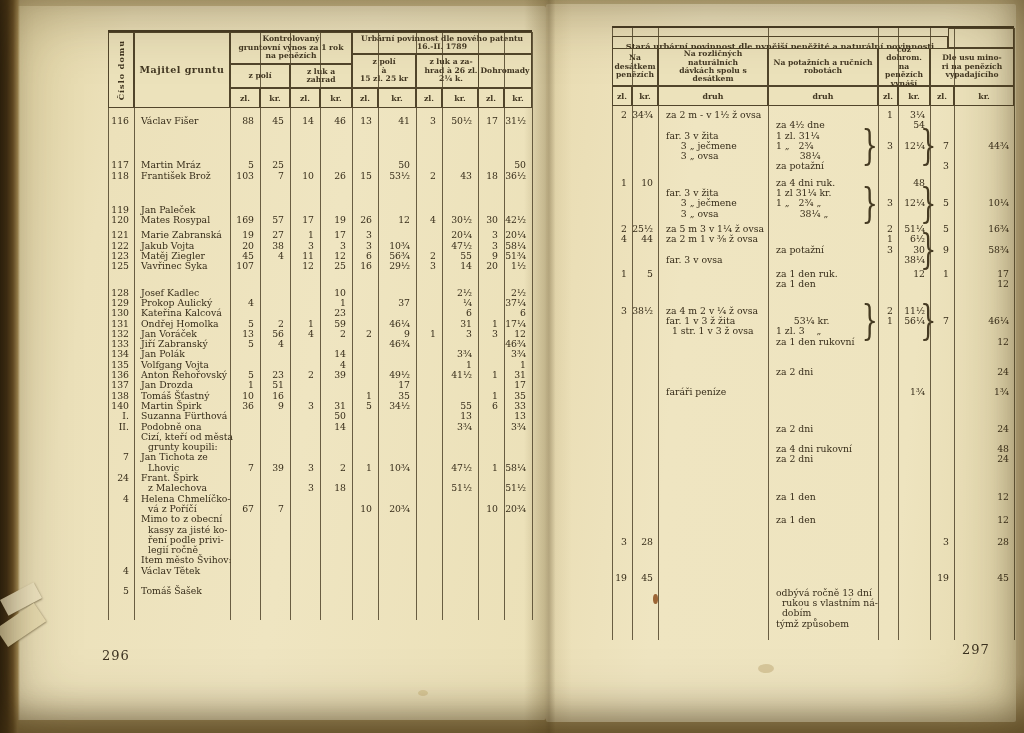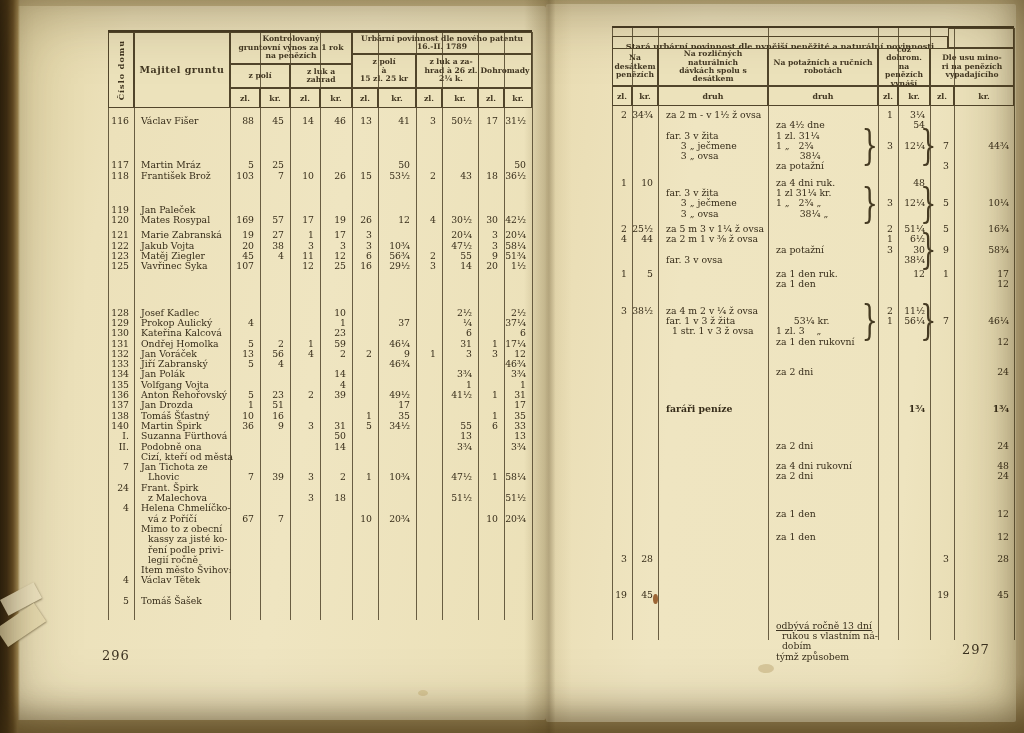--- a/index.html
+++ b/index.html
@@ -232,21 +232,21 @@
           <div class="lc val"></div>
           <div class="lc val">12</div>
           <div class="lc val">25</div>
           <div class="lc val">16</div>
           <div class="lc val">29¹⁄₂</div>
           <div class="lc val">3</div>
           <div class="lc val">14</div>
           <div class="lc val">20</div>
           <div class="lc val">1¹⁄₂</div>
         </div>
-        <div class="lrow" style="margin-top: 36px;">
+        <div class="lrow" style="margin-top: 16px;">
           <div class="lc num">128</div>
           <div class="lc name">Josef Kadlec</div>
           <div class="lc val"></div>
           <div class="lc val"></div>
           <div class="lc val"></div>
           <div class="lc val">10</div>
           <div class="lc val"></div>
           <div class="lc val"></div>
           <div class="lc val"></div>
           <div class="lc val">2¹⁄₂</div>
@@ -431,20 +431,34 @@
           <div class="lc val"></div>
           <div class="lc val"></div>
           <div class="lc val"></div>
           <div class="lc val">3³⁄₄</div>
           <div class="lc val"></div>
           <div class="lc val">3³⁄₄</div>
         </div>
         <div class="lrow">
           <div class="lc num"></div>
           <div class="lc name">Cizí, kteří od města</div>
+          <div class="lc val"></div>
+          <div class="lc val"></div>
+          <div class="lc val"></div>
+          <div class="lc val"></div>
+          <div class="lc val"></div>
+          <div class="lc val"></div>
+          <div class="lc val"></div>
+          <div class="lc val"></div>
+          <div class="lc val"></div>
+          <div class="lc val"></div>
+        </div>
+        <div class="lrow">
+          <div class="lc num"></div>
+          <div class="lc name ind">grunty koupili:</div>
           <div class="lc val"></div>
           <div class="lc val"></div>
           <div class="lc val"></div>
           <div class="lc val"></div>
           <div class="lc val"></div>
           <div class="lc val"></div>
           <div class="lc val"></div>
           <div class="lc val"></div>
           <div class="lc val"></div>
           <div class="lc val"></div>
@@ -880,21 +894,21 @@
         <div class="rrow" style="margin-top: 20px;">
           <div class="rc val"></div>
           <div class="rc val"></div>
           <div class="rc txt"></div>
           <div class="rc txt">za 2 dni</div>
           <div class="rc val"></div>
           <div class="rc val"></div>
           <div class="rc val"></div>
           <div class="rc val">24</div>
         </div>
-        <div class="rrow" style="margin-top: 27px; font-weight: bold;">
+        <div class="rrow" style="margin-top: 10px;">
           <div class="rc val"></div>
           <div class="rc val"></div>
           <div class="rc txt">faráři peníze</div>
           <div class="rc txt"></div>
           <div class="rc val"></div>
           <div class="rc val">1³⁄₄</div>
           <div class="rc val"></div>
           <div class="rc val">1³⁄₄</div>
         </div>
         <div class="rrow" style="margin-top: 26px;">
@@ -960,21 +974,21 @@
         <div class="rrow" style="margin-top: 26px;">
           <div class="rc val">19</div>
           <div class="rc val">45</div>
           <div class="rc txt"></div>
           <div class="rc txt"></div>
           <div class="rc val"></div>
           <div class="rc val"></div>
           <div class="rc val">19</div>
           <div class="rc val">45</div>
         </div>
-        <div class="rrow" style="margin-top: 20px; text-decoration: underline;">
+        <div class="rrow" style="margin-top: 4px;">
           <div class="rc val"></div>
           <div class="rc val"></div>
           <div class="rc txt"></div>
           <div class="rc txt">odbývá ročně 13 dní</div>
           <div class="rc val"></div>
           <div class="rc val"></div>
           <div class="rc val"></div>
           <div class="rc val"></div>
         </div>
         <div class="rrow">

